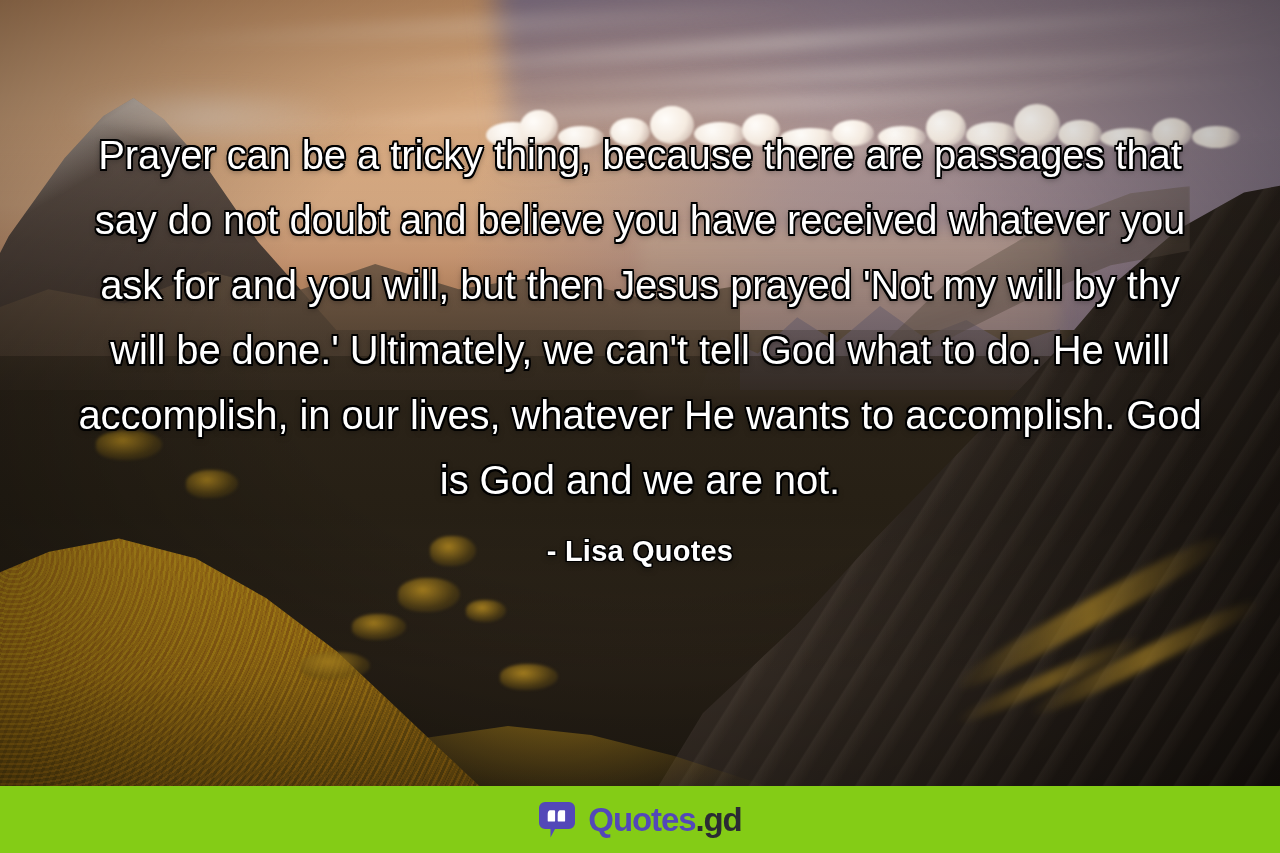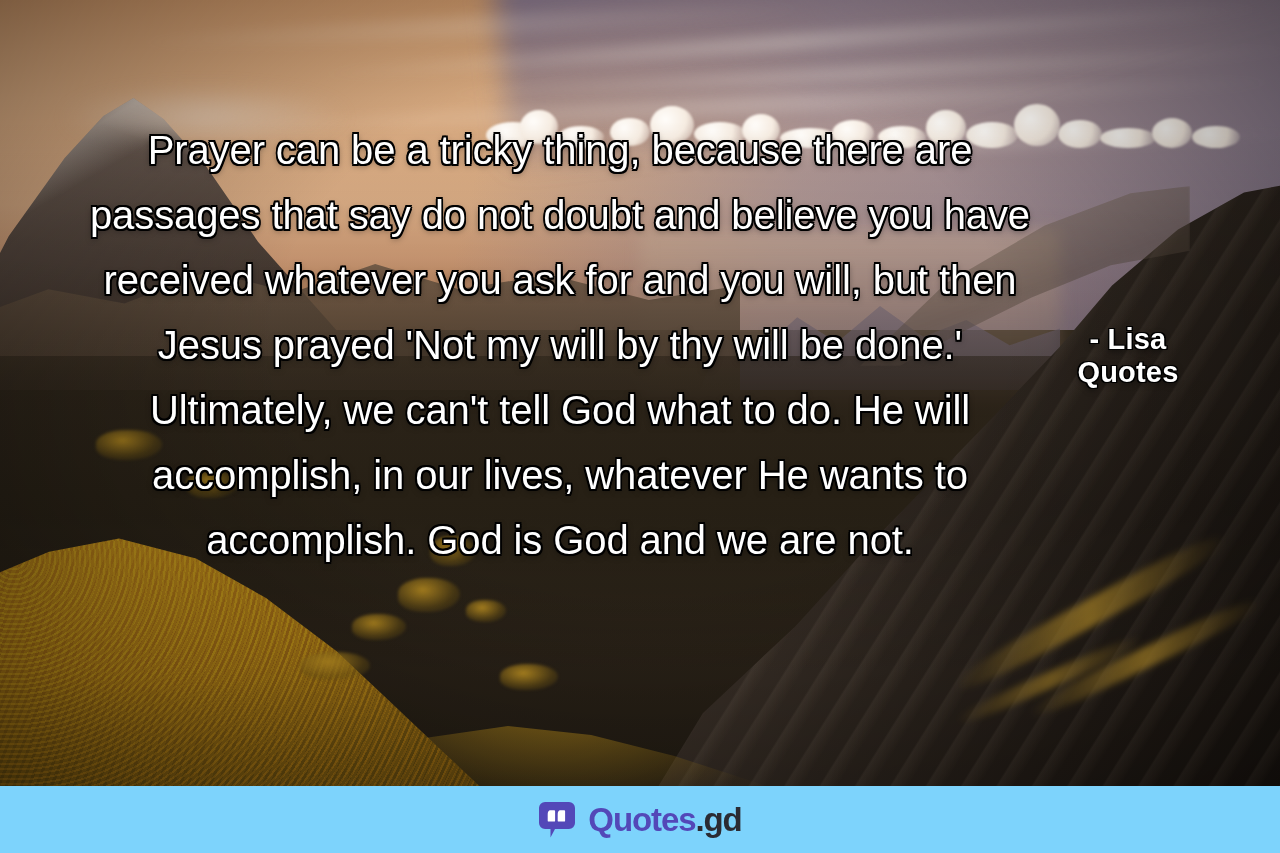--- a/index.html
+++ b/index.html
@@ -225,21 +225,21 @@
     left:0; top:120px; width:100%; height:560px;
     background:linear-gradient(180deg, rgba(0,0,0,0.0), rgba(0,0,0,0.12) 35%, rgba(0,0,0,0.16) 70%, rgba(0,0,0,0.0));
     pointer-events:none;
   }
 
   
   .quote-wrap {
     position:absolute;
     left:0; top:0; width:1280px; height:786px;
     display:flex;
-    flex-direction:row;
+    flex-direction:column;
     align-items:center;
     justify-content:center;
     padding:0 72px 96px 72px;
   }
   .quote-text {
     width:100%;
     text-align:center;
     color:#ffffff;
     font-size:40px;
     line-height:65px;
@@ -269,21 +269,21 @@
       -1.4px  1.4px 0 #000,
        1.4px  1.4px 0 #000,
        0 2px 6px rgba(0,0,0,0.6);
   }
 
   
   .footer {
     position:absolute;
     left:0; bottom:0;
     width:1280px; height:67px;
-    background:#7dd3fc;
+    background:#84cc16;
     display:flex;
     align-items:center;
     justify-content:center;
   }
   .brand {
     display:flex;
     align-items:center;
     gap:12px;
     text-decoration:none;
   }

